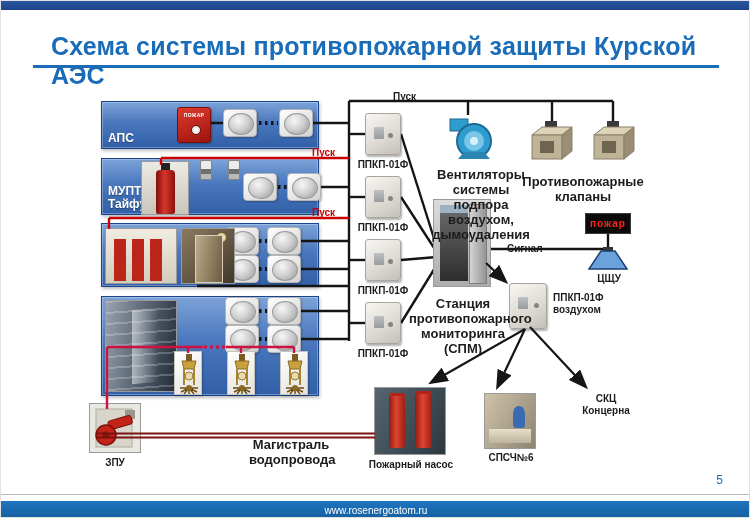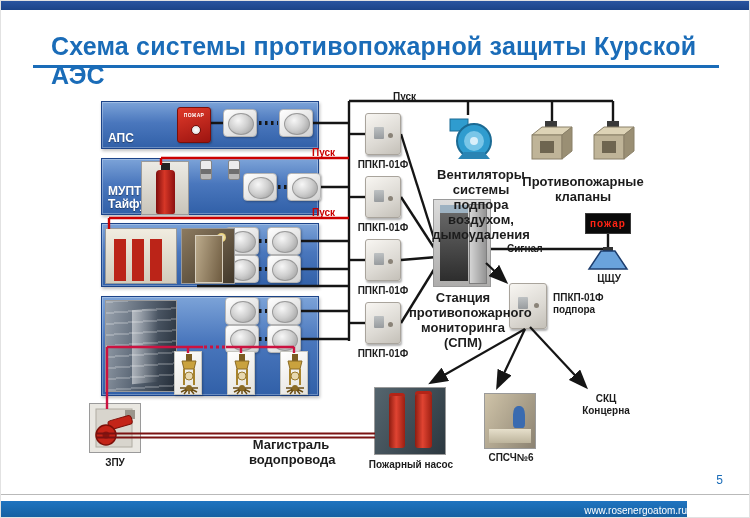--- a/index.html
+++ b/index.html
@@ -68,21 +68,21 @@
   .zpu-tile{left:88px;top:402px;width:52px;height:50px;background:#e9e7e1}
 
   
   .lbl{position:absolute;z-index:5;font-size:10px;font-weight:bold;color:#1c1c1c;line-height:1.15}
   .lbl.c{text-align:center}
   .lbl.s8{font-size:13px}
   .lbl.red{color:#cc0000}
 
   .page-num{position:absolute;right:26px;top:472px;font-size:12px;color:#1a6cb8;z-index:6}
   .foot-rule{position:absolute;left:0;top:493px;width:750px;height:1px;background:#b9b9b9;z-index:6}
-  .footbar{position:absolute;left:0;top:500px;width:686px;height:18px;background:linear-gradient(180deg,#1f74c0,#155e9e);z-index:6;display:flex;align-items:center;justify-content:flex-end}
+  .footbar{position:absolute;left:0;top:500px;width:750px;height:18px;background:linear-gradient(180deg,#1f74c0,#155e9e);z-index:6;display:flex;align-items:center;justify-content:center}
   .footbar span{color:#ffffff;font-size:10px}
 </style>
 </head>
 <body>
 
 <div class="topbar"></div>
 <h1 class="title">Схема системы противопожарной защиты Курской АЭС</h1>
 <div class="title-rule"></div>
 
 <div class="zone" style="top:100px;height:48px">
@@ -295,24 +295,24 @@
 <div class="lbl red" style="left:311px;top:146px">Пуск</div>
 <div class="lbl red" style="left:311px;top:206px">Пуск</div>
 
 <div class="lbl c" style="left:355px;top:158px;width:54px">ППКП-01Ф</div>
 <div class="lbl c" style="left:355px;top:221px;width:54px">ППКП-01Ф</div>
 <div class="lbl c" style="left:355px;top:284px;width:54px">ППКП-01Ф</div>
 <div class="lbl c" style="left:355px;top:347px;width:54px">ППКП-01Ф</div>
 
 <div class="lbl c s8" style="left:424px;top:167px;width:112px">Вентиляторы системы подпора воздухом, дымоудаления</div>
 <div class="lbl c s8" style="left:520px;top:174px;width:124px">Противопожарные клапаны</div>
-<div class="lbl c s8" style="left:408px;top:290px;width:108px">Станция противопожарного мониторинга (СПМ)</div>
+<div class="lbl c s8" style="left:408px;top:296px;width:108px">Станция противопожарного мониторинга (СПМ)</div>
 <div class="lbl" style="left:506px;top:242px">Сигнал</div>
 <div class="lbl c" style="left:588px;top:272px;width:40px">ЦЩУ</div>
-<div class="lbl" style="left:552px;top:291px;width:72px">ППКП-01Ф подпора</div>
+<div class="lbl" style="left:552px;top:291px;width:72px">ППКП-01Ф воздухом</div>
 <div class="lbl c" style="left:572px;top:392px;width:66px">СКЦ Концерна</div>
 <div class="lbl c" style="left:482px;top:451px;width:56px">СПСЧ№6</div>
 <div class="lbl c" style="left:364px;top:458px;width:92px">Пожарный насос</div>
 <div class="lbl c" style="left:86px;top:456px;width:56px">ЗПУ</div>
 <div class="lbl c s8" style="left:248px;top:437px;width:84px">Магистраль водопровода</div>
 
 <div class="page-num">5</div>
 <div class="foot-rule"></div>
 <div class="footbar">
   <span>www.rosenergoatom.ru</span>

